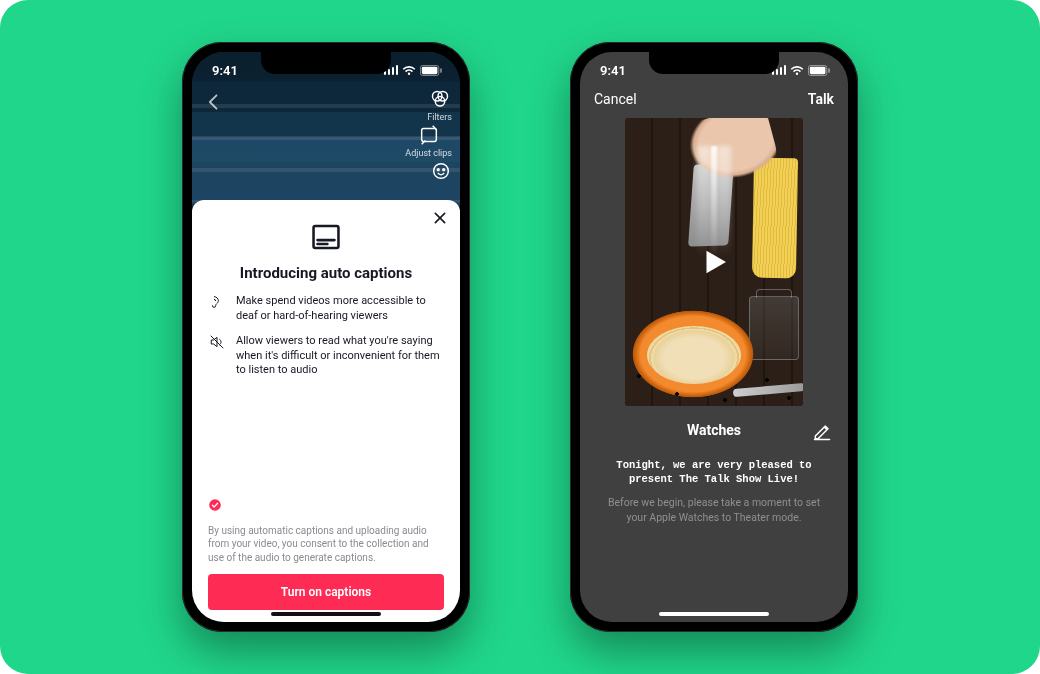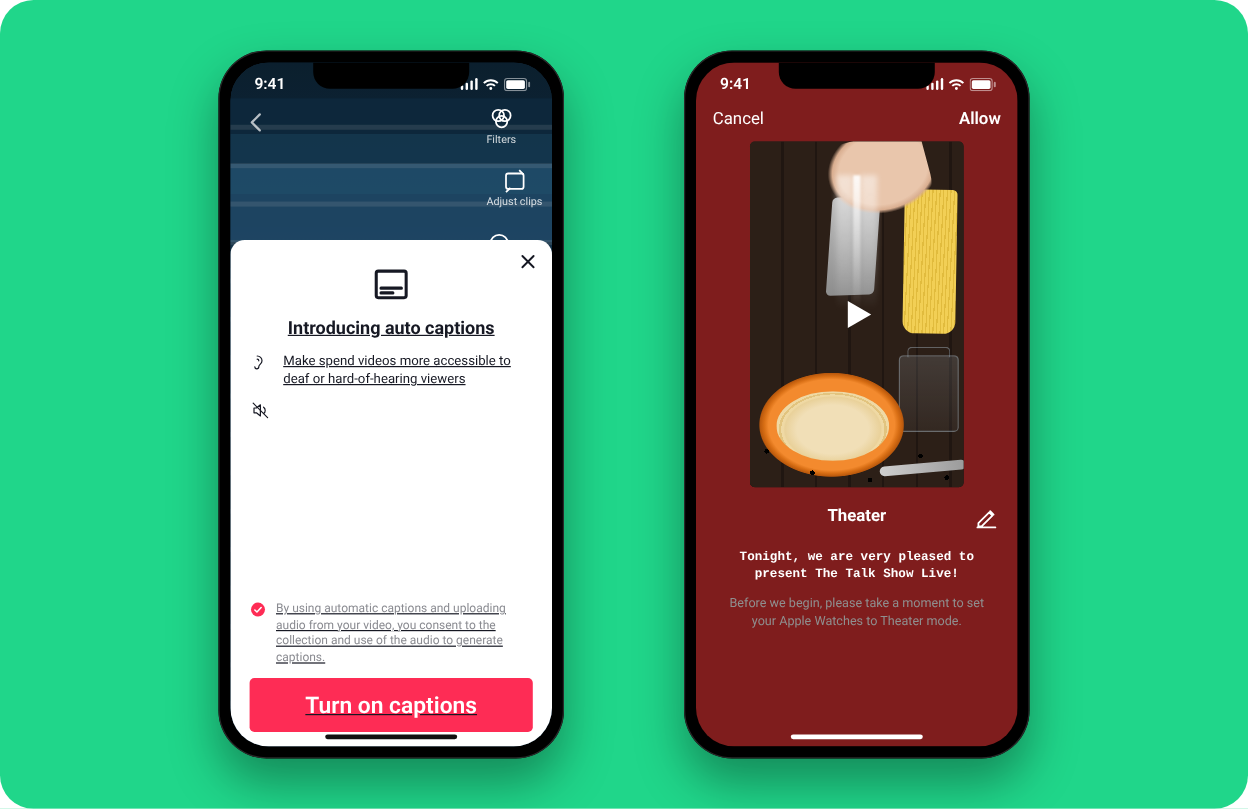--- a/index.html
+++ b/index.html
@@ -69,47 +69,47 @@
     background:
       linear-gradient(180deg, rgba(255,255,255,.15) 0 4px, transparent 4px) 0 54px/100% 32px,
       linear-gradient(180deg, #12354e 0 30px, #1b4865 30px 55px, #2b648a 55px 80px, #2a5d83 80px 120px, #1d435e 120px 100%);
     opacity:.9;
   }
   .p1-back {
     position: absolute; top: 40px; left: 12px; z-index: 12; opacity: .7;
   }
   .p1-side {
     position: absolute; top: 36px; right: 8px; z-index: 12;
-    display: flex; flex-direction: column; align-items: flex-start; gap: 18px;
+    display: flex; flex-direction: column; align-items: flex-end; gap: 2px;
     color: rgba(255,255,255,.8); font-size: 9px; text-align: center; margin-left: 25px;
   }
   .p1-side .it { display:flex; flex-direction:column; align-items:center; gap:2px; }
   .p1-scrim { position:absolute; inset:0; background: rgba(0,0,0,.22); z-index: 9; }
   .sheet {
     position: absolute; left: 0; right: 0; bottom: 0;
     top: 148px;
     background: #fff; z-index: 11;
     border-top-left-radius: 12px; border-top-right-radius: 12px;
     padding: 14px 16px 12px 16px; color: #161823;
-    display: flex; flex-direction: column; text-decoration: underline;
+    display: flex; flex-direction: column;
   }
   .sheet .close { position: absolute; top: 10px; right: 12px; color: #161823; }
   .sheet .hero-icon { display:flex; justify-content:center; margin-top: 6px; }
   .sheet-title { text-align: center; font-weight: 700; font-size: 15px; margin: 10px 0 12px; }
   .bullet { display:flex; gap:10px; margin-bottom: 10px; }
   .bullet .bi { flex: 0 0 18px; display:flex; justify-content:center; color:#161823;}
   .bullet .bt { font-size: 11px; line-height: 1.35; color:#161823; }
-  .consent { display:flex; gap:8px; font-size: 10px; line-height: 1.35; color:#8a8b91; margin-top:auto; }
+  .consent { display:flex; gap:8px; font-size: 10px; line-height: 1.35; color:#8a8b91; margin-top:auto;flex-direction:column; }
   .consent .chk { flex:0 0 14px; }
   .cta {
     margin-top: 10px; background:#fe2c55; color:#fff; text-align:center;
-    font-weight:600; font-size:19px; padding:11px 0; border-radius:4px;
+    font-weight:600; font-size:12px; padding:11px 0; border-radius:4px;
   }
   
-  .p2-root { position:absolute; inset:0; background:#7f1d1d; color:#fff; }
+  .p2-root { position:absolute; inset:0; background:#404040; color:#fff; }
   .p2-nav {
     position:absolute; top:30px; left:0; right:0; height:34px;
     display:flex; align-items:center; justify-content:space-between;
     padding: 0 14px; font-size:14px;
   }
   .p2-video {
     position:absolute; top:66px; left:50%; transform:translateX(-50%);
     width:178px; height:288px; border-radius:4px; overflow:hidden;
     background:#1a1a1a;
   }
@@ -309,20 +309,21 @@
 
         <div class="bullet">
           <div class="bi">
             <svg width="16" height="16" viewBox="0 0 24 24">
                 <g fill="none" stroke="#161823" stroke-width="1.5" stroke-linecap="round" stroke-linejoin="round">
                   <path d="M4 9h3l5-4v14l-5-4H4z"></path>
                   <path d="M16 8c1.3 1 2 2.4 2 4s-.7 3-2 4M3 3l18 18"></path>
                 </g>
               </svg>
           </div>
+          <div class="bt">Allow viewers to read what you're saying when it's difficult or inconvenient for them to listen to audio</div>
         </div>
 
         <div class="consent">
           <div class="chk">
             <svg width="14" height="14" viewBox="0 0 24 24">
                 <circle cx="12" cy="12" r="10" fill="#fe2c55"></circle>
                 <path d="M7.5 12.5l3 3 6-6.5" fill="none" stroke="#fff" stroke-width="2.2" stroke-linecap="round" stroke-linejoin="round"></path>
               </svg>
           </div>
           <div>By using automatic captions and uploading audio from your video, you consent to the collection and use of the audio to generate captions.</div>
@@ -361,21 +362,21 @@
                 <rect x="2" y="2" width="17" height="8" rx="1.5" fill="#fff"></rect>
                 <rect x="22" y="3.5" width="1.8" height="5" rx="1" fill="#fff" fill-opacity=".5"></rect>
               </svg>
           </span>
         </div>
       </div>
 
       <div class="p2-root">
         <div class="p2-nav">
           <span>Cancel</span>
-          <span style="font-weight:600">Allow</span>
+          <span style="font-weight:600">Talk</span>
         </div>
 
         <div class="p2-video">
           <div class="wood"></div>
           <div class="spaghetti"></div>
           <div class="jar"></div>
           <div class="plate"></div>
           <div class="pasta"></div>
           <div class="pepper"></div>
           <div class="fork"></div>
@@ -383,21 +384,21 @@
           <div class="hand"></div>
           <div class="flour"></div>
           <div class="play">
             <svg width="36" height="36" viewBox="0 0 24 24">
                 <path d="M7 4.5v15l13-7.5z" fill="#fff"></path>
               </svg>
           </div>
         </div>
 
         <div class="p2-captions-head">
-          <span class="ttl">Theater</span>
+          <span class="ttl">Watches</span>
           <span class="edit">
             <svg width="20" height="20" viewBox="0 0 24 24">
                 <path d="M4 20h3.2L18 9.2l-3.2-3.2L4 16.8V20zM15.8 4.8l3.4 3.4M3 21h18" fill="none" stroke="#fff" stroke-width="1.8" stroke-linecap="round" stroke-linejoin="round"></path>
               </svg>
           </span>
         </div>
 
         <div class="p2-caplist">
           <div class="row cur">Tonight, we are very pleased to present The Talk Show Live!</div>
           <div class="row dim">Before we begin, please take a moment to set your Apple Watches to Theater mode.</div>

